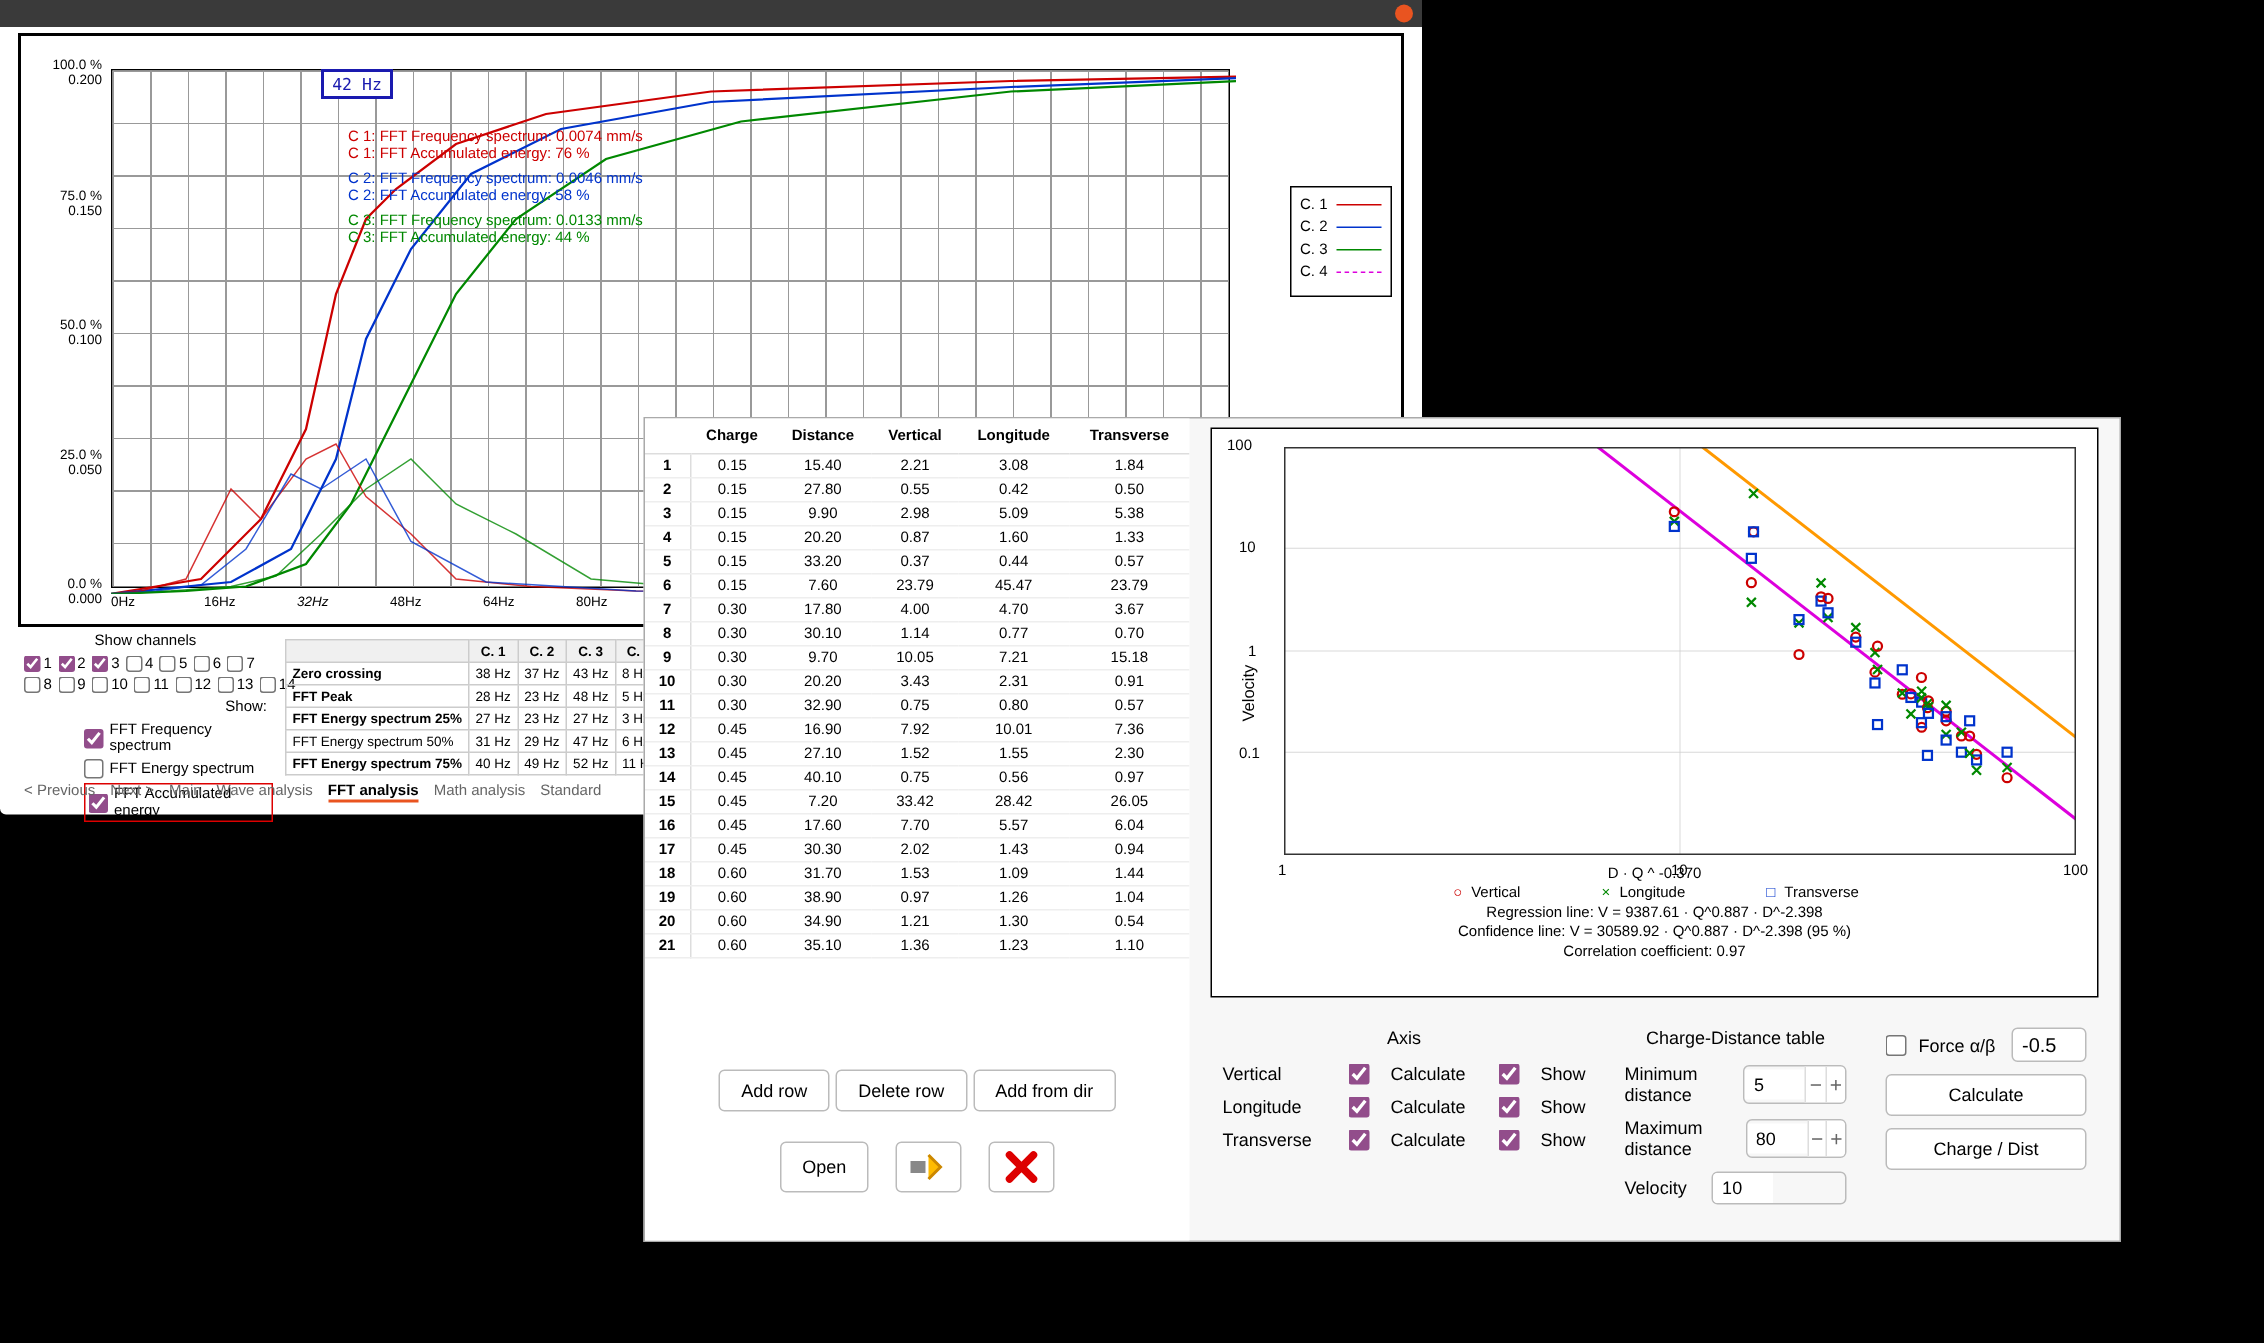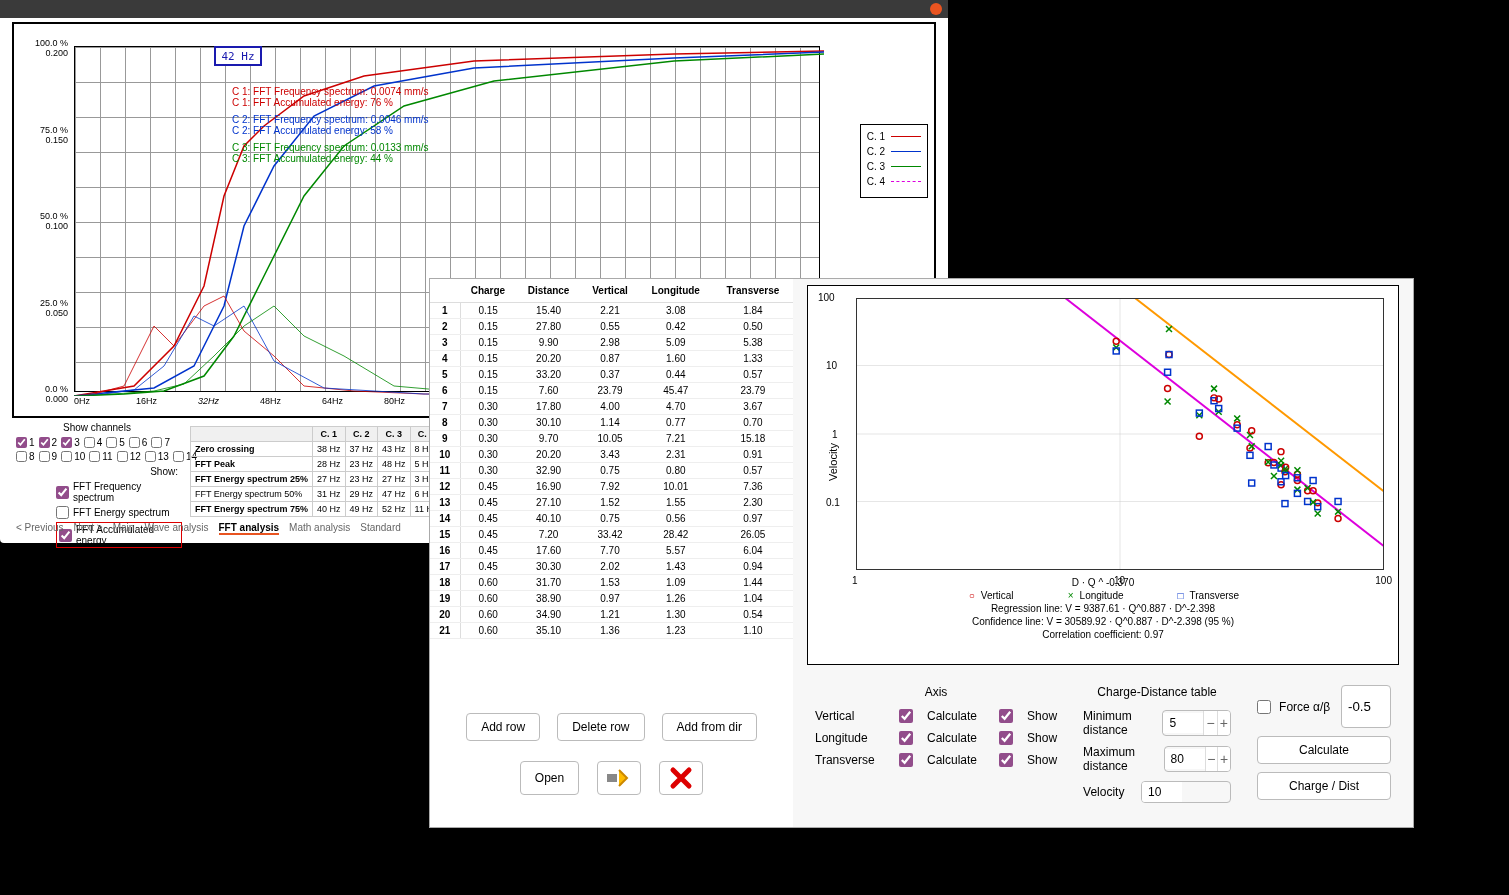--- a/index.html
+++ b/index.html
@@ -32,21 +32,21 @@
 .stats-tbl th{background:#f0f0f0}
 .nav-btns{position:absolute;left:4px;bottom:2px;display:flex;gap:10px;font-size:10px}
 .nav-btns span{color:#666;cursor:pointer}
 .nav-btns .active{color:#000;font-weight:bold;border-bottom:2px solid #e95420}
 .win2{position:absolute;left:429px;top:278px;width:985px;height:550px;background:#f7f7f7;border:1px solid #aaa}
 .w2-left{position:absolute;left:0;top:0;width:363px;bottom:0;background:#fff}
 .data-tbl{width:100%;border-collapse:collapse;font-size:10px}
 .data-tbl th{padding:6px 4px;font-weight:bold;border-bottom:1px solid #ddd;text-align:center}
 .data-tbl td{padding:2px 4px;text-align:center;border-bottom:1px solid #eee}
 .data-tbl td:first-child{font-weight:bold;width:30px;border-right:1px solid #ddd}
-.btn-row{display:flex;gap:17px;justify-content:center;padding:10px 0}
+.btn-row{display:flex;gap:4px;justify-content:center;padding:10px 0}
 .btn{padding:6px 14px;border:1px solid #bbb;border-radius:4px;background:#fff;font-size:12px;cursor:pointer}
 .icon-btn{width:44px;height:34px;border:1px solid #bbb;border-radius:4px;display:flex;align-items:center;justify-content:center;cursor:pointer;background:#fff}
 .w2-right{position:absolute;left:363px;top:0;right:0;bottom:0}
 .chart2{position:absolute;left:14px;top:6px;right:14px;height:380px;border:1px solid #000;background:#fff}
 .chart2-plot{position:absolute;left:48px;top:12px;right:14px;bottom:94px}
 .chart2-plot .grid2{position:absolute;inset:0;border:1px solid #333}
 .ylabel2{position:absolute;left:6px;top:50%;transform:rotate(-90deg) translateX(50%);font-size:11px}
 .chart2-leg{position:absolute;left:0;right:0;bottom:22px;text-align:center;font-size:10px}
 .chart2-leg .row{margin-bottom:2px}
 .chart2-leg .sym{display:inline-block;width:10px;margin-right:4px}
@@ -546,20 +546,20 @@
             <span>Velocity</span>
             <span class="num-in">
               <input value="10" style="">
             </span>
           </label>
       </div>
       <div class="panel">
         <label style="justify-content:flex-start;gap:8px">
             <input type="checkbox" style="">
             <span>Force α/β</span>
-            <input style="width: 50px; border: 1px solid rgb(187, 187, 187); border-radius: 4px; padding: 13px 6px; margin-left: auto;" value="-0.5">
+            <input style="width: 50px; border: 1px solid rgb(187, 187, 187); border-radius: 4px; padding: 3px 6px; margin-left: auto;" value="-0.5">
           </label>
         <button class="btn" style="width:100%;margin-bottom:8px">Calculate</button>
         <button class="btn" style="width:100%">Charge / Dist</button>
       </div>
     </div>
   </div>
 </div>
 
 </body></html>

